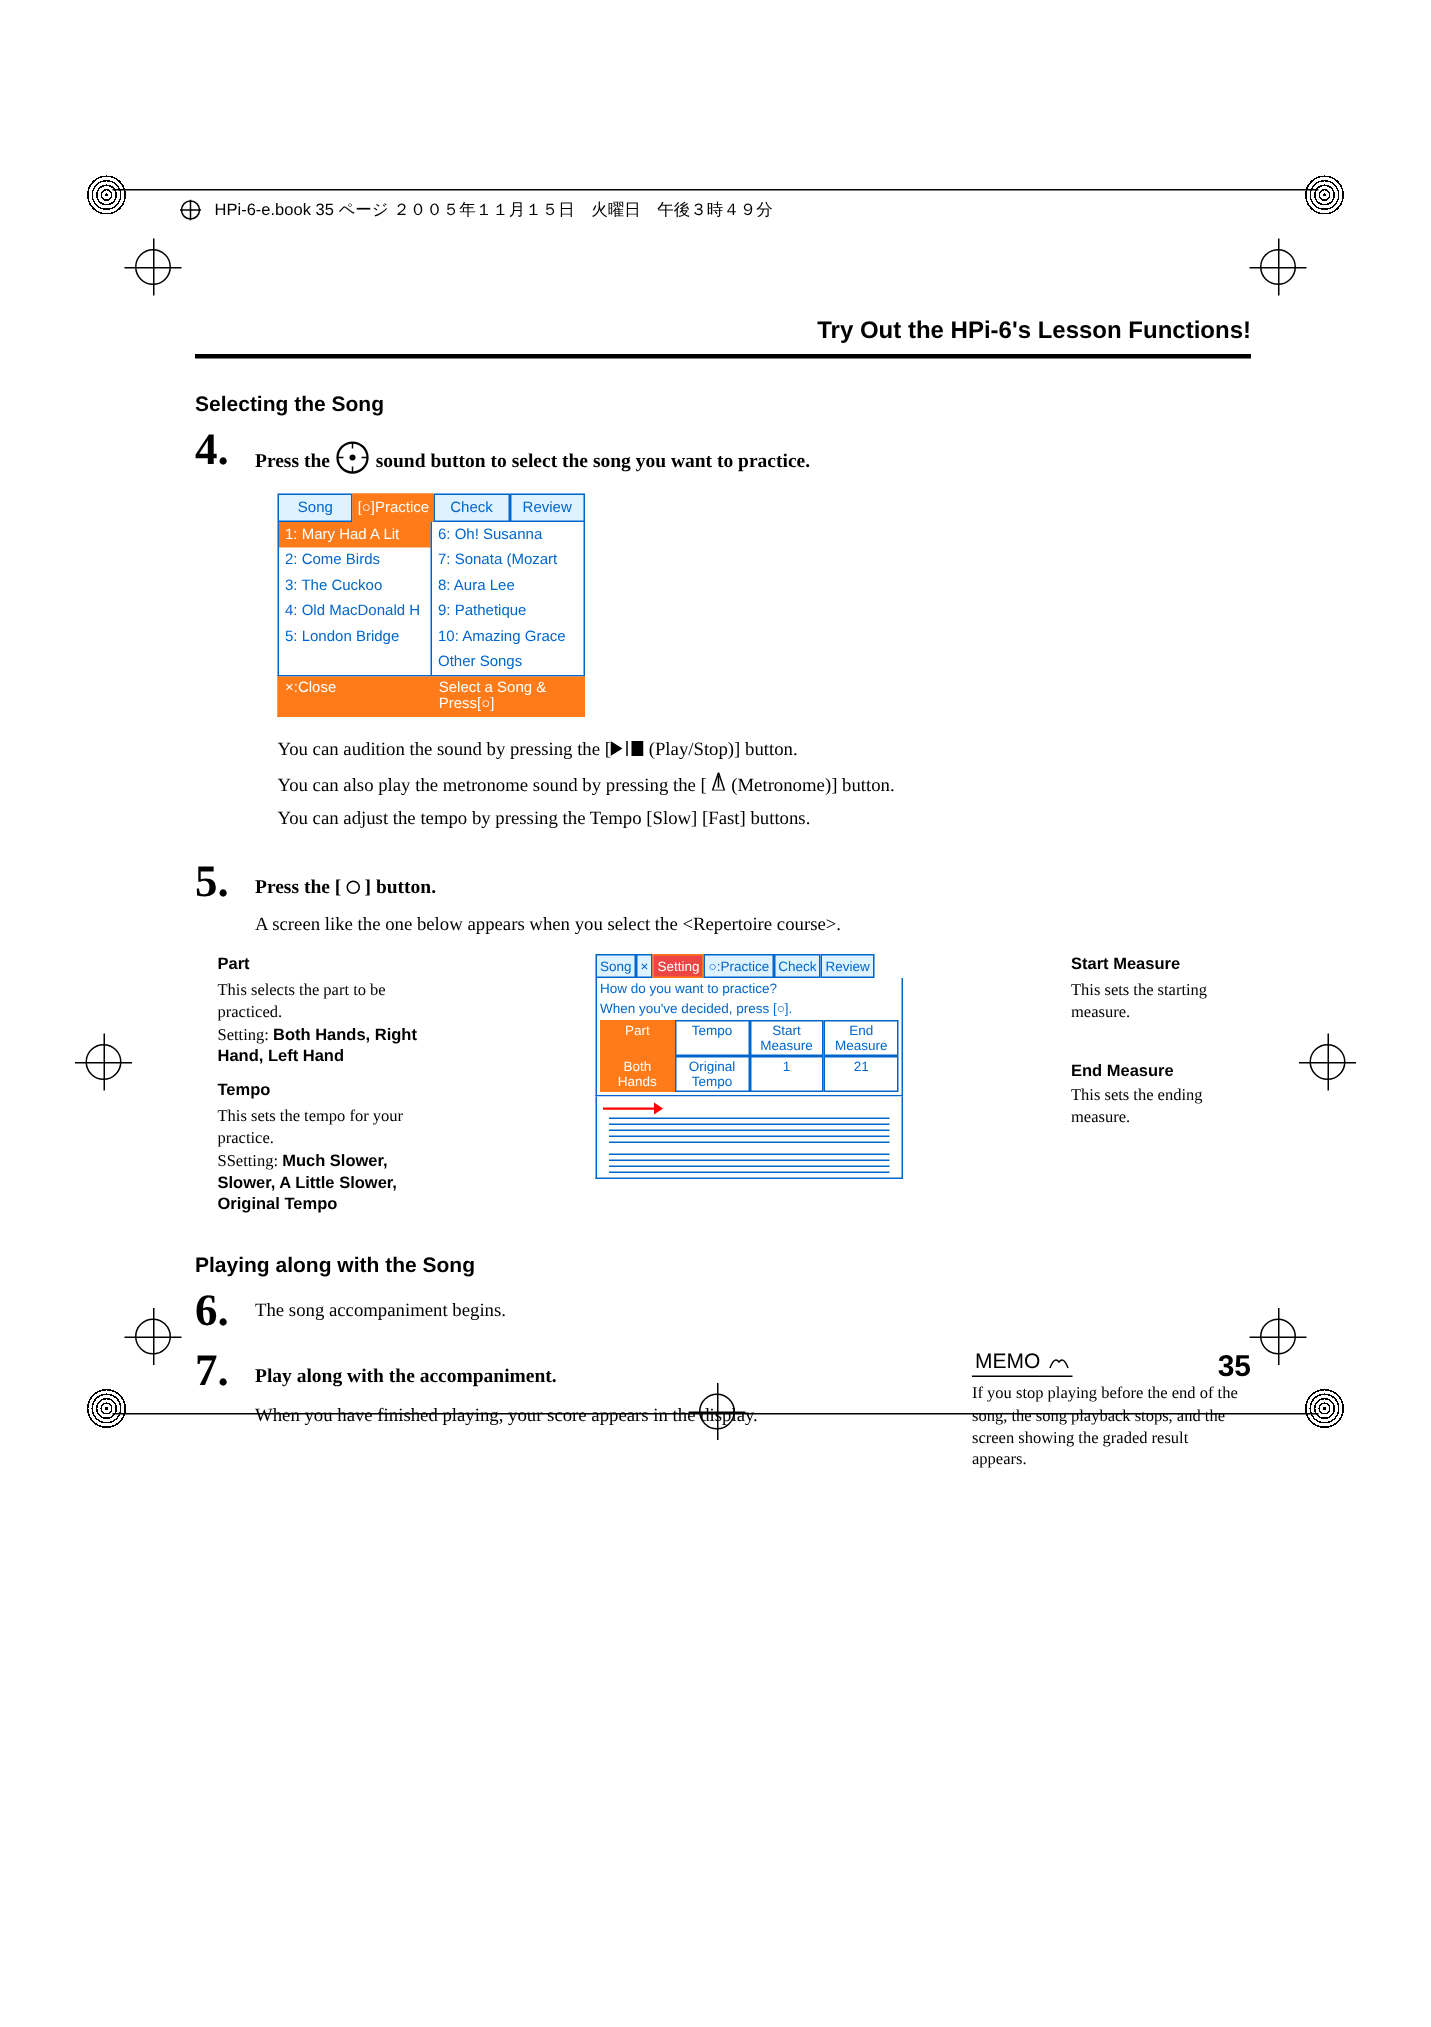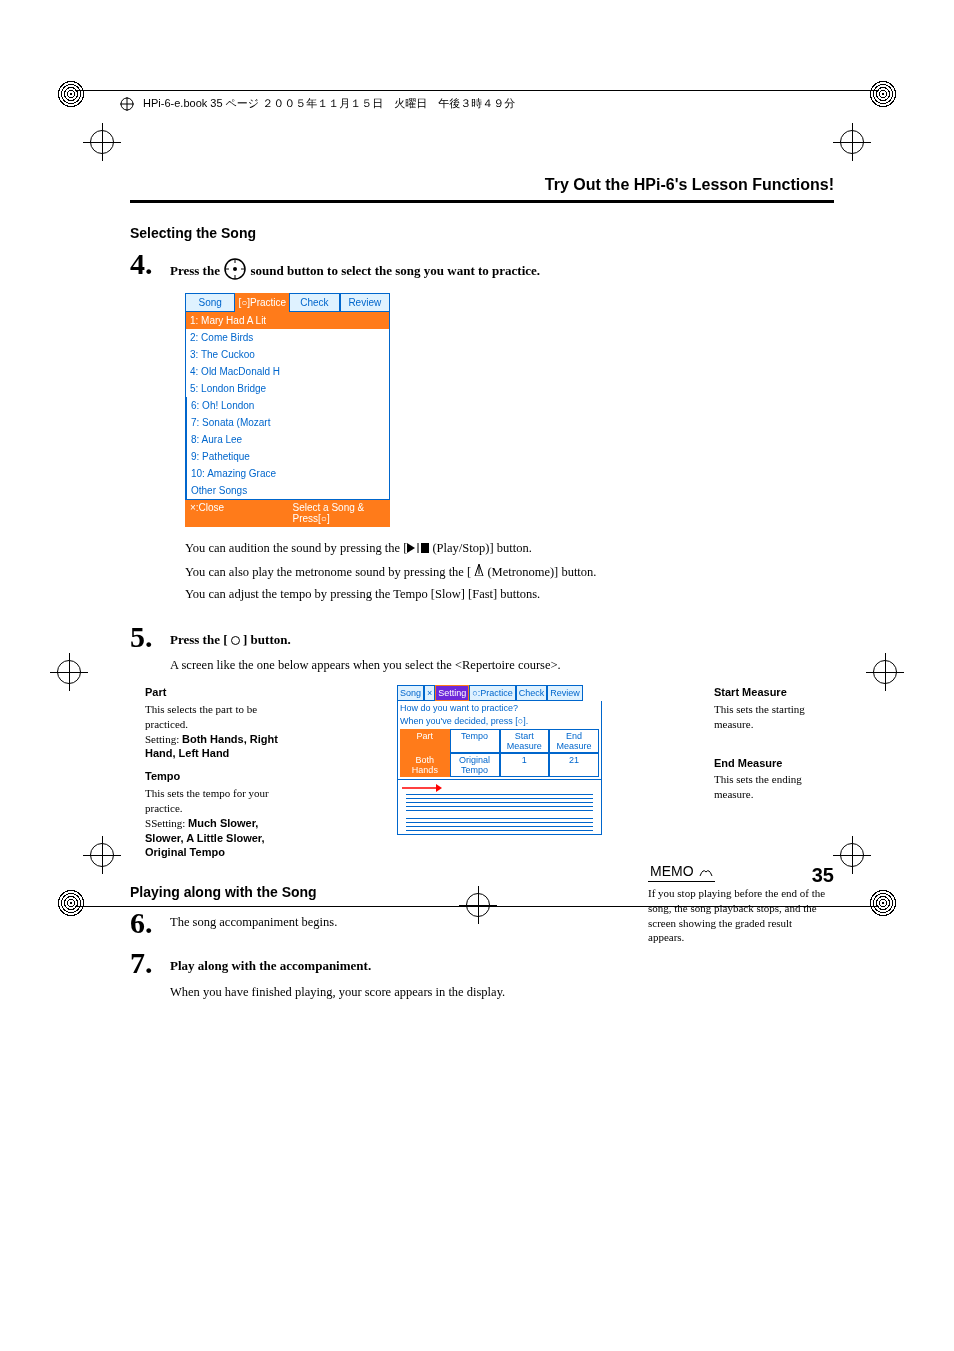--- a/index.html
+++ b/index.html
@@ -9,20 +9,21 @@
     font-family: "Times New Roman", serif;
     color: #000;
     width: 954px;
     height: 1351px;
     position: relative;
   }
   .page {
     position: relative;
     width: 954px;
     height: 997px;
+    margin-top: 36px;
   }
   .reg-circle {
     position: absolute;
     width: 22px;
     height: 22px;
     border: 1px solid #000;
     border-radius: 50%;
   }
   .reg-circle::before {
     content: "";
@@ -131,21 +132,20 @@
     padding: 3px 2px;
     border: 1px solid #06c;
     background: #dff2ff;
     color: #06c;
   }
   .ss1-tab.sel { background: #ff7b1a; color: #fff; border-color: #ff7b1a; }
   .ss1-body {
     display: flex;
     border: 1px solid #06c;
     border-top: none;
-    flex-direction: column;
   }
   .ss1-col {
     flex: 1;
     font: 10px Helvetica, Arial, sans-serif;
   }
   .ss1-col + .ss1-col { border-left: 1px solid #06c; }
   .ss1-item { padding: 3px 4px; color: #06c; }
   .ss1-item.sel { background: #ff7b1a; color: #fff; }
   .ss1-foot {
     display: flex;
@@ -201,21 +201,21 @@
     font: 10px Helvetica, Arial, sans-serif;
     color: #06c;
   }
   .ss2-tabs { display: flex; }
   .ss2-tabs > div {
     border: 1px solid #06c;
     background: #dff2ff;
     padding: 2px 2px;
     font-size: 9px;
   }
-  .ss2-tabs > div.sel { background: #6d28d9; color: #fff; border-color: #ff7b1a; }
+  .ss2-tabs > div.sel { background: #ef4444; color: #fff; border-color: #ff7b1a; }
   .ss2-body {
     border: 1px solid #06c;
     border-top: none;
     padding: 2px;
   }
   .ss2-msg { color: #06c; font-size: 9px; line-height: 1.2; margin-bottom: 2px; }
   .ss2-row { display: flex; }
   .ss2-cell {
     border: 1px solid #06c;
     flex: 1;
@@ -328,21 +328,21 @@
         </div>
         <div class="ss1-body">
           <div class="ss1-col">
             <div class="ss1-item sel">1: Mary Had A Lit</div>
             <div class="ss1-item">2: Come Birds</div>
             <div class="ss1-item">3: The Cuckoo</div>
             <div class="ss1-item">4: Old MacDonald H</div>
             <div class="ss1-item">5: London Bridge</div>
           </div>
           <div class="ss1-col">
-            <div class="ss1-item">6: Oh! London</div>
+            <div class="ss1-item">6: Oh! Susanna</div>
             <div class="ss1-item">7: Sonata (Mozart</div>
             <div class="ss1-item">8: Aura Lee</div>
             <div class="ss1-item">9: Pathetique</div>
             <div class="ss1-item">10: Amazing Grace</div>
             <div class="ss1-item">Other Songs</div>
           </div>
         </div>
         <div class="ss1-foot">
           <div>×:Close</div>
           <div>Select a Song &amp; Press[○]</div>

